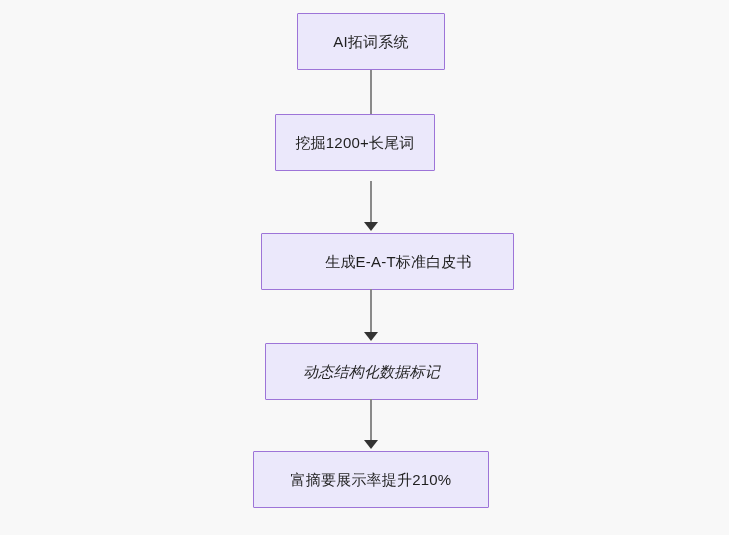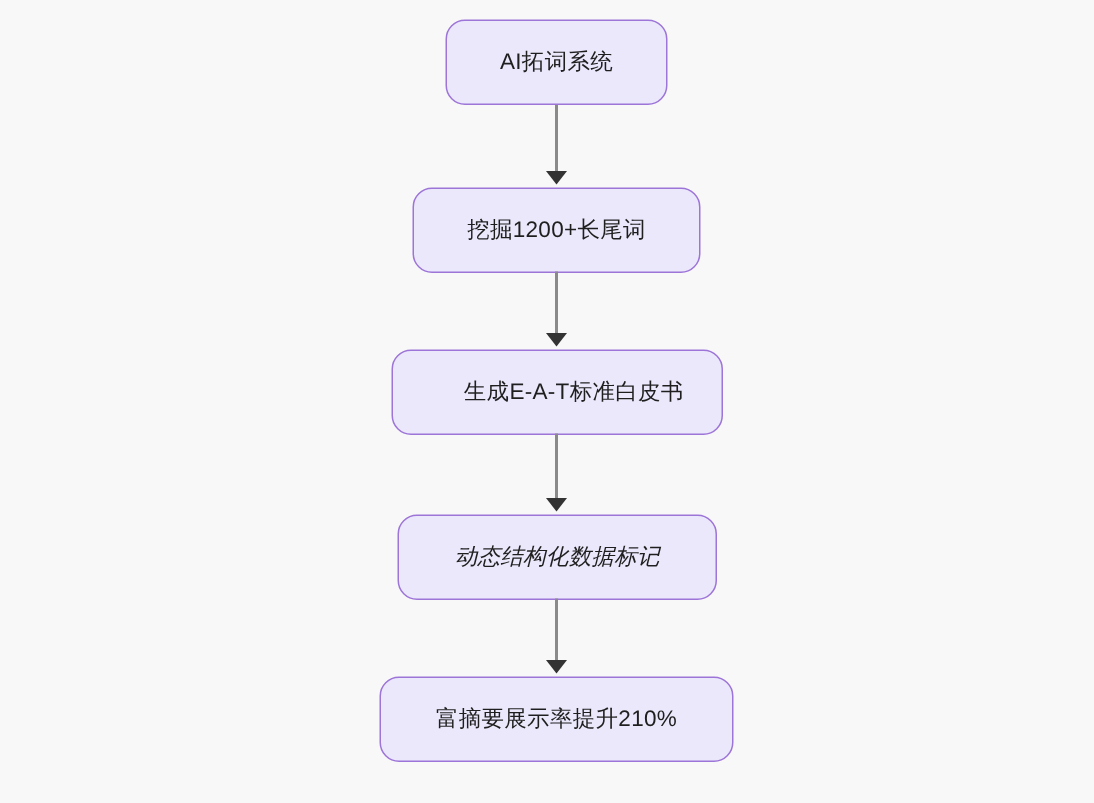--- a/index.html
+++ b/index.html
@@ -20,40 +20,40 @@
     width: 729px;
     height: 535px;
     background: #f8f8f8;
   }
 
   .node {
     position: absolute;
     box-sizing: border-box;
     background: #ebe8fb;
     border: 1.5px solid #9d74d8;
-    border-radius: 13px;
+    border-radius: 1px;
     display: flex;
     align-items: center;
     justify-content: center;
     height: 57px;
   }
 
   .node-label {
     font-size: 15px;
     line-height: 1.2;
     color: #1f1f1f;
     white-space: nowrap;
     letter-spacing: 0.2px;
     font-weight: 400;
   }
 
   
   .node-1 { left: 297px; top: 13px;  width: 148px; }
-  .node-2 { left: 275px; top: 125px; width: 192px; justify-content: center; }
-  .node-3 { left: 261px; top: 233px; width: 221px; padding-left: 22px; }
+  .node-2 { left: 275px; top: 114px; width: 160px; justify-content: center; }
+  .node-3 { left: 261px; top: 233px; width: 253px; padding-left: 22px; }
   .node-4 { left: 265px; top: 343px; width: 213px; font-style: italic; }
   .node-5 { left: 253px; top: 451px; width: 236px; }
 
   
   .edge {
     position: absolute;
     left: 370px;
     width: 2px;
     background: #8a8a8a;
   }

